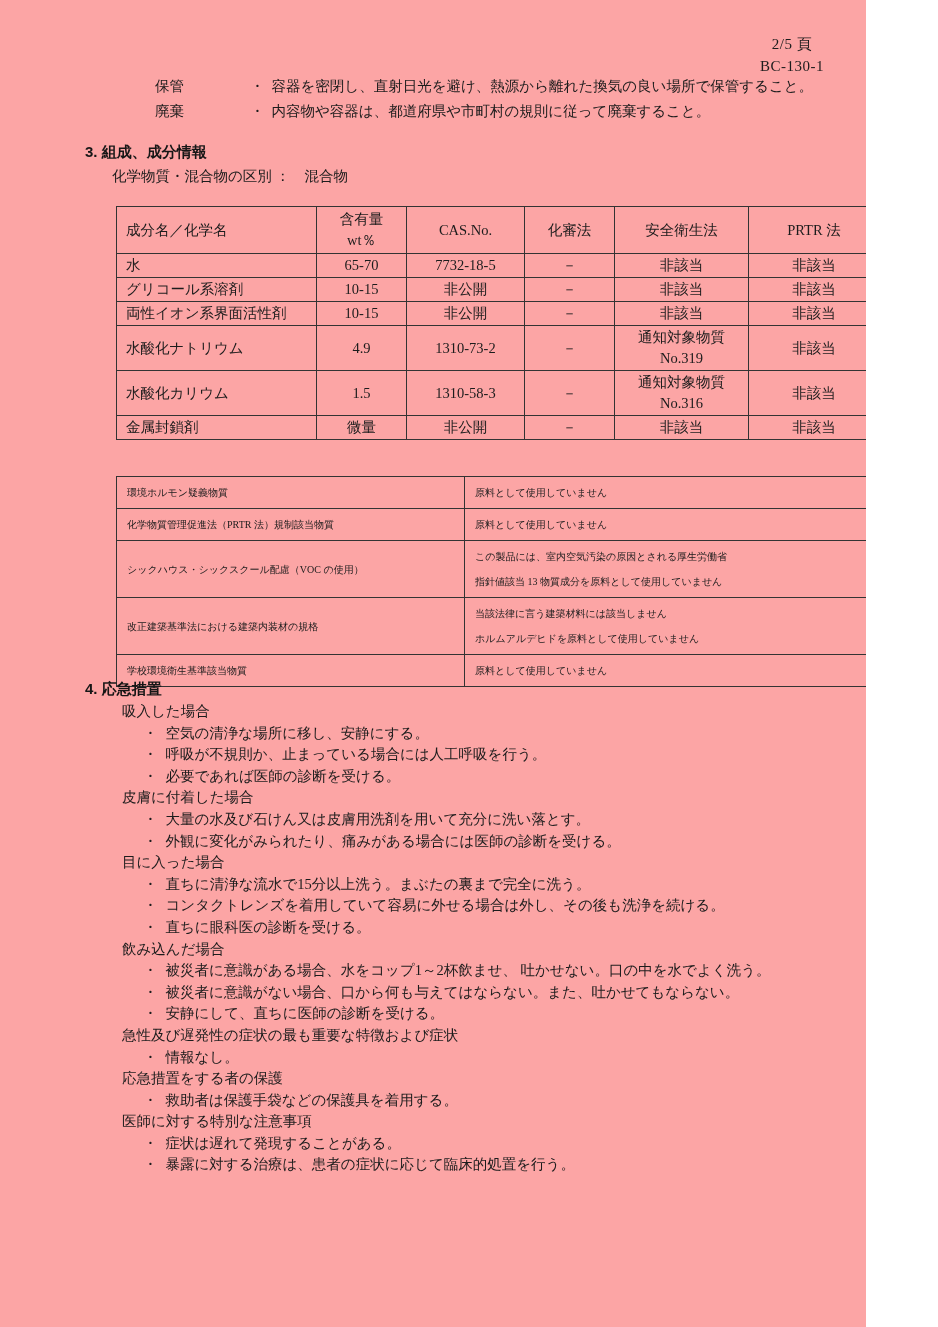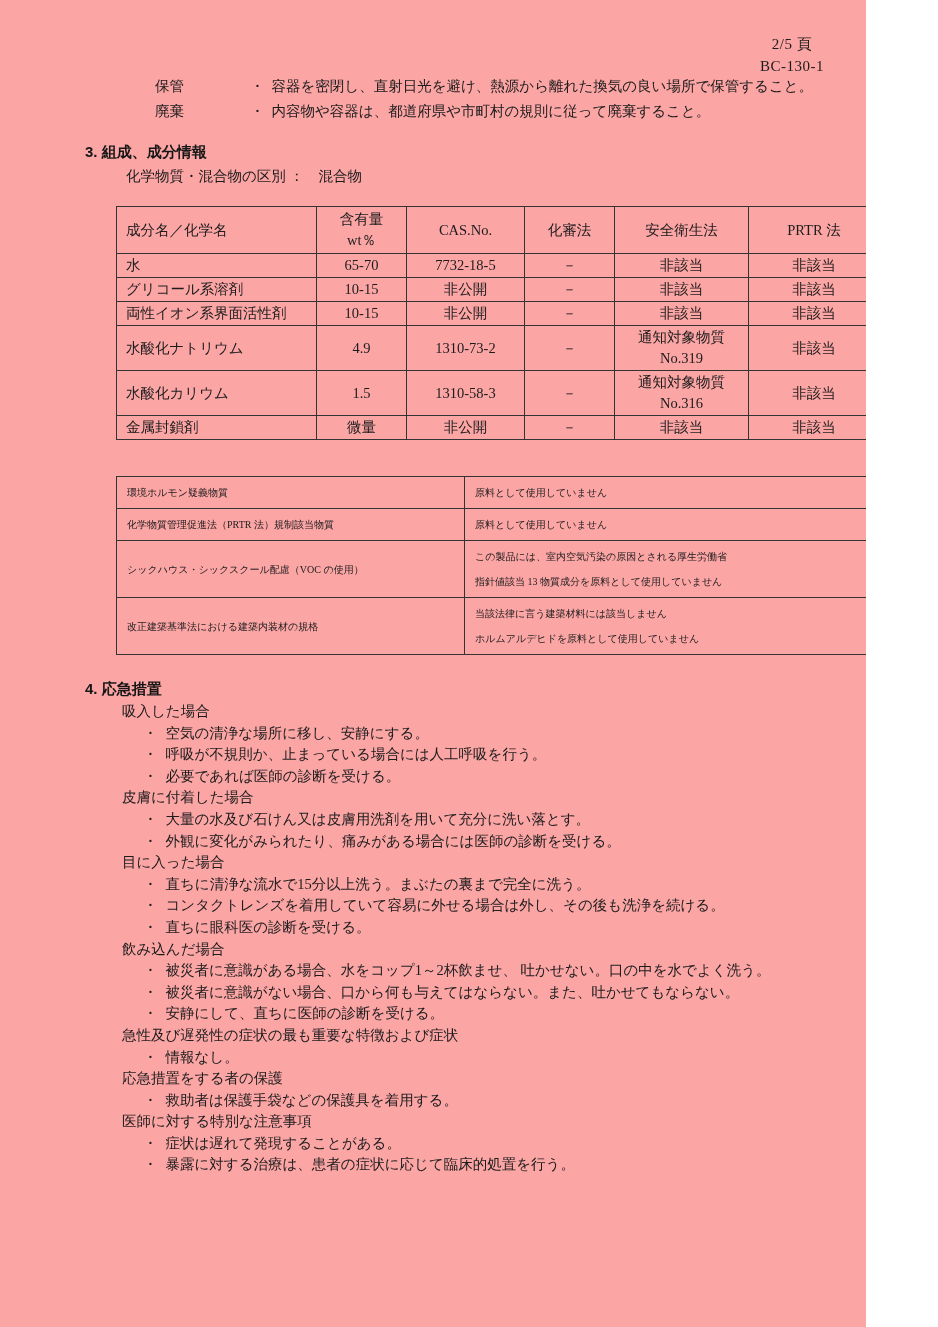--- a/index.html
+++ b/index.html
@@ -25,21 +25,21 @@
   .handling .dot{margin-right:7px;}
   
   .sec-heading{
     position:absolute;left:85px;
     font-family:"Liberation Sans","DejaVu Sans",sans-serif;
     font-weight:bold;font-size:15px;color:#161616;
     white-space:nowrap;
   }
   .s3-heading{top:143px;}
   .s4-heading{top:680px;}
-  .s3-sub{position:absolute;top:167px;left:126px;white-space:nowrap;}
+  .s3-sub{position:absolute;top:167px;left:112px;white-space:nowrap;}
   
   table{border-collapse:collapse;table-layout:fixed;}
   .table1{position:absolute;top:206px;left:116px;width:763px;font-size:14.5px;border-radius:8px;}
   .table1 th,.table1 td{
     border:1px solid #333333;
     padding:1px 6px;
     text-align:center;vertical-align:middle;
     line-height:21px;font-weight:normal;
     white-space:pre-line;
   }
@@ -191,20 +191,24 @@
           <td class="t2-value">この製品には、室内空気汚染の原因とされる厚生労働省
 指針値該当 13 物質成分を原料として使用していません</td>
         </tr>
 
         <tr>
           <td class="t2-label">改正建築基準法における建築内装材の規格</td>
           <td class="t2-value">当該法律に言う建築材料には該当しません
 ホルムアルデヒドを原料として使用していません</td>
         </tr>
 
+        <tr>
+          <td class="t2-label">学校環境衛生基準該当物質</td>
+          <td class="t2-value">原料として使用していません</td>
+        </tr>
       </tbody>
   </table>
 
   <div class="sec-heading s4-heading">4. 応急措置</div>
   <div class="s4-list">
 
       <div class="li sub">
         <span>吸入した場合</span>
       </div>
 

